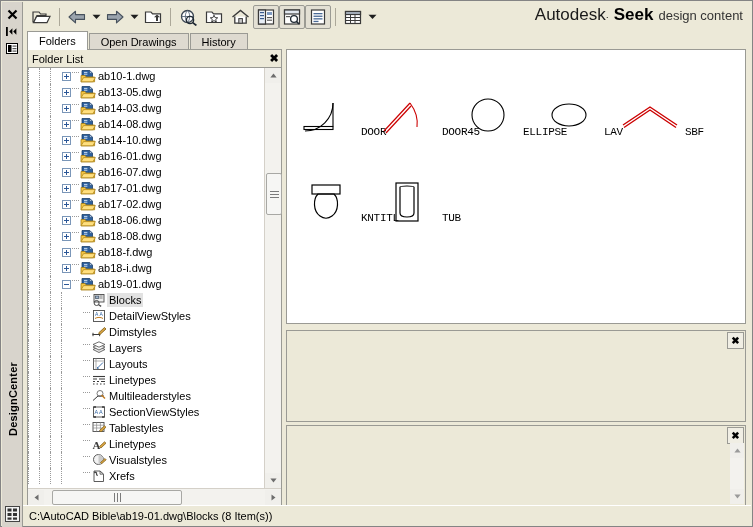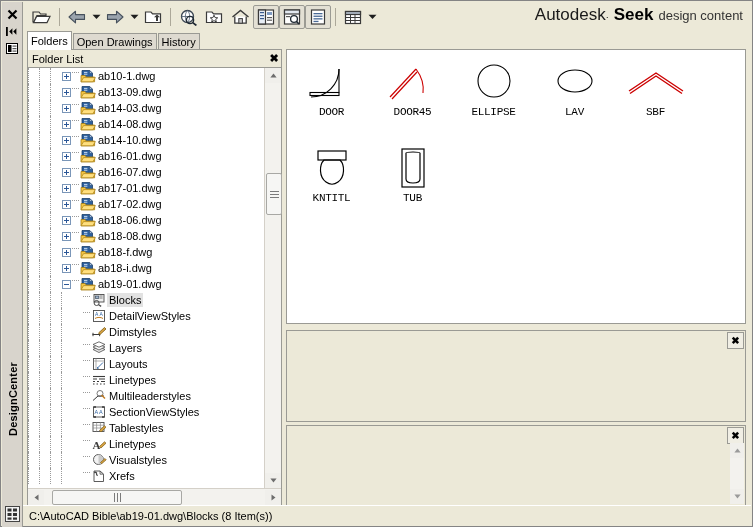--- a/index.html
+++ b/index.html
@@ -34,21 +34,21 @@
   .tb-arrow{width:12px;height:24px;display:flex;align-items:center;justify-content:center;cursor:pointer;}
   .sep{width:1px;height:18px;background:#aca899;margin:0 4px;}
   #seek{position:absolute;right:4px;top:3px;height:24px;display:flex;align-items:baseline;
         padding:0 4px;font-family:"Liberation Sans",sans-serif;white-space:nowrap;}
   #seek .a1{font-size:17px;color:#1a1a1a;}
   #seek .a2{font-size:9px;vertical-align:super;margin-right:3px;}
   #seek .a3{font-size:17px;font-weight:bold;color:#000;margin-left:2px;}
   #seek .a4{font-size:13px;color:#333;margin-left:5px;}
   
   #tabs{position:absolute;left:26px;top:30px;height:19px;display:flex;align-items:flex-end;}
-  .tab{height:17px;line-height:17px;padding:0 3px;font-size:11px;
+  .tab{height:17px;line-height:17px;padding:0 11px;font-size:11px;
        background:#dedad0;border:1px solid #9a9a94;border-bottom:none;
        margin-right:1px;cursor:pointer;box-sizing:border-box;}
   .tab.active{background:#fff;height:19px;line-height:18px;position:relative;z-index:3;}
   
   #treepane{position:absolute;left:26px;top:48px;width:255px;height:457px;
      background:#fff;border:1px solid #9a9a94;box-sizing:border-box;}
   #tree-head{height:17px;background:#ece9d8;border-bottom:1px solid #9a9a94;
      display:flex;align-items:center;padding-left:4px;font-size:11px;}
   #tree-head .x{margin-left:auto;width:14px;text-align:center;cursor:pointer;font-weight:bold;font-size:11px;}
   #tree-body{position:absolute;left:0;top:18px;right:17px;bottom:17px;overflow:hidden;background:#fff;}
@@ -69,21 +69,21 @@
      border:1px solid #a8a8a4;border-radius:2px;cursor:pointer;
      display:flex;align-items:center;justify-content:center;}
   #tree-hscroll{position:absolute;left:0;right:0;bottom:0;height:16px;background:#f3f2ee;
      border-top:1px solid #d4d0c8;display:flex;align-items:center;}
   #tree-hthumb{height:13px;background:#f6f6f4;border:1px solid #a8a8a4;border-radius:2px;
      display:flex;align-items:center;justify-content:center;cursor:pointer;}
   
   #content{position:absolute;left:285px;top:48px;right:6px;height:275px;
      background:#fff;border:1px solid #9a9a94;box-sizing:border-box;overflow:hidden;}
   #grid{display:flex;flex-wrap:wrap;padding:8px 4px;}
-  .cell{width:81px;height:80px;display:flex;flex-direction:column;align-items:center;
+  .cell{width:81px;height:80px;display:flex;align-items:flex-end;
         cursor:pointer;margin:0 0 6px 0;}
   .thumb{height:46px;width:76px;display:flex;align-items:center;justify-content:center;}
   .clabel{font-size:11px;font-family:"Liberation Mono","DejaVu Sans Mono",monospace;
           letter-spacing:-.3px;margin-top:2px;}
   
   .pane{position:absolute;left:285px;right:6px;background:#ece9d8;border:1px solid #9a9a94;box-sizing:border-box;}
   #preview-pane{top:329px;height:92px;}
   #desc-pane{top:424px;height:81px;}
   .pane-x{position:absolute;right:1px;top:1px;width:15px;height:15px;
      border:1px solid #9a9a94;background:#f0eee4;display:flex;align-items:center;
@@ -288,21 +288,21 @@
           <div class="dots" style="border-top: 1px dotted rgb(154, 154, 154); height: 8px;"></div>
           <div class="ticon">
             <svg width="16" height="14" viewBox="0 0 16 14">
               <path d="M2 1.5 L9.5 1.5 L12.5 4.2 L12.5 9 L2 9 Z" fill="#2b5f9e" stroke="#1b3d68" stroke-width=".8"></path>
               <path d="M9.5 1.5 L9.5 4.2 L12.5 4.2 Z" fill="#cfe2f5" stroke="#1b3d68" stroke-width=".6"></path>
               <path d="M4 3.4 L7.4 3.4 M4 5.2 L7.4 5.2" stroke="#d8e9fa" stroke-width=".9"></path>
               <path d="M1 12.8 L1 6.5 L5 6.5 L6.3 8 L14.6 8 L14.6 12.8 Z" fill="#f5c542" stroke="#a77d12" stroke-width=".8"></path>
               <path d="M1 12.8 L3.6 8.6 L15.4 8.6 L12.8 12.8 Z" fill="#ffdf7e" stroke="#a77d12" stroke-width=".7"></path>
             </svg>
           </div>
-          <span class="tlabel">ab13-09.dwg</span>
+          <span class="tlabel">ab13-05.dwg</span>
         </div>
         <div class="trow">
           <div class="guide" style="border-left: 1px dotted rgb(154, 154, 154);"></div>
           <div class="guide" style="border-left: 1px dotted rgb(154, 154, 154);"></div>
           <div class="guide" style="border-left: 1px dotted rgb(154, 154, 154);"></div>
           <div class="pm">
             <i class="plus"></i>
           </div>
           <div class="dots" style="border-top: 1px dotted rgb(154, 154, 154); height: 8px;"></div>
           <div class="ticon">

